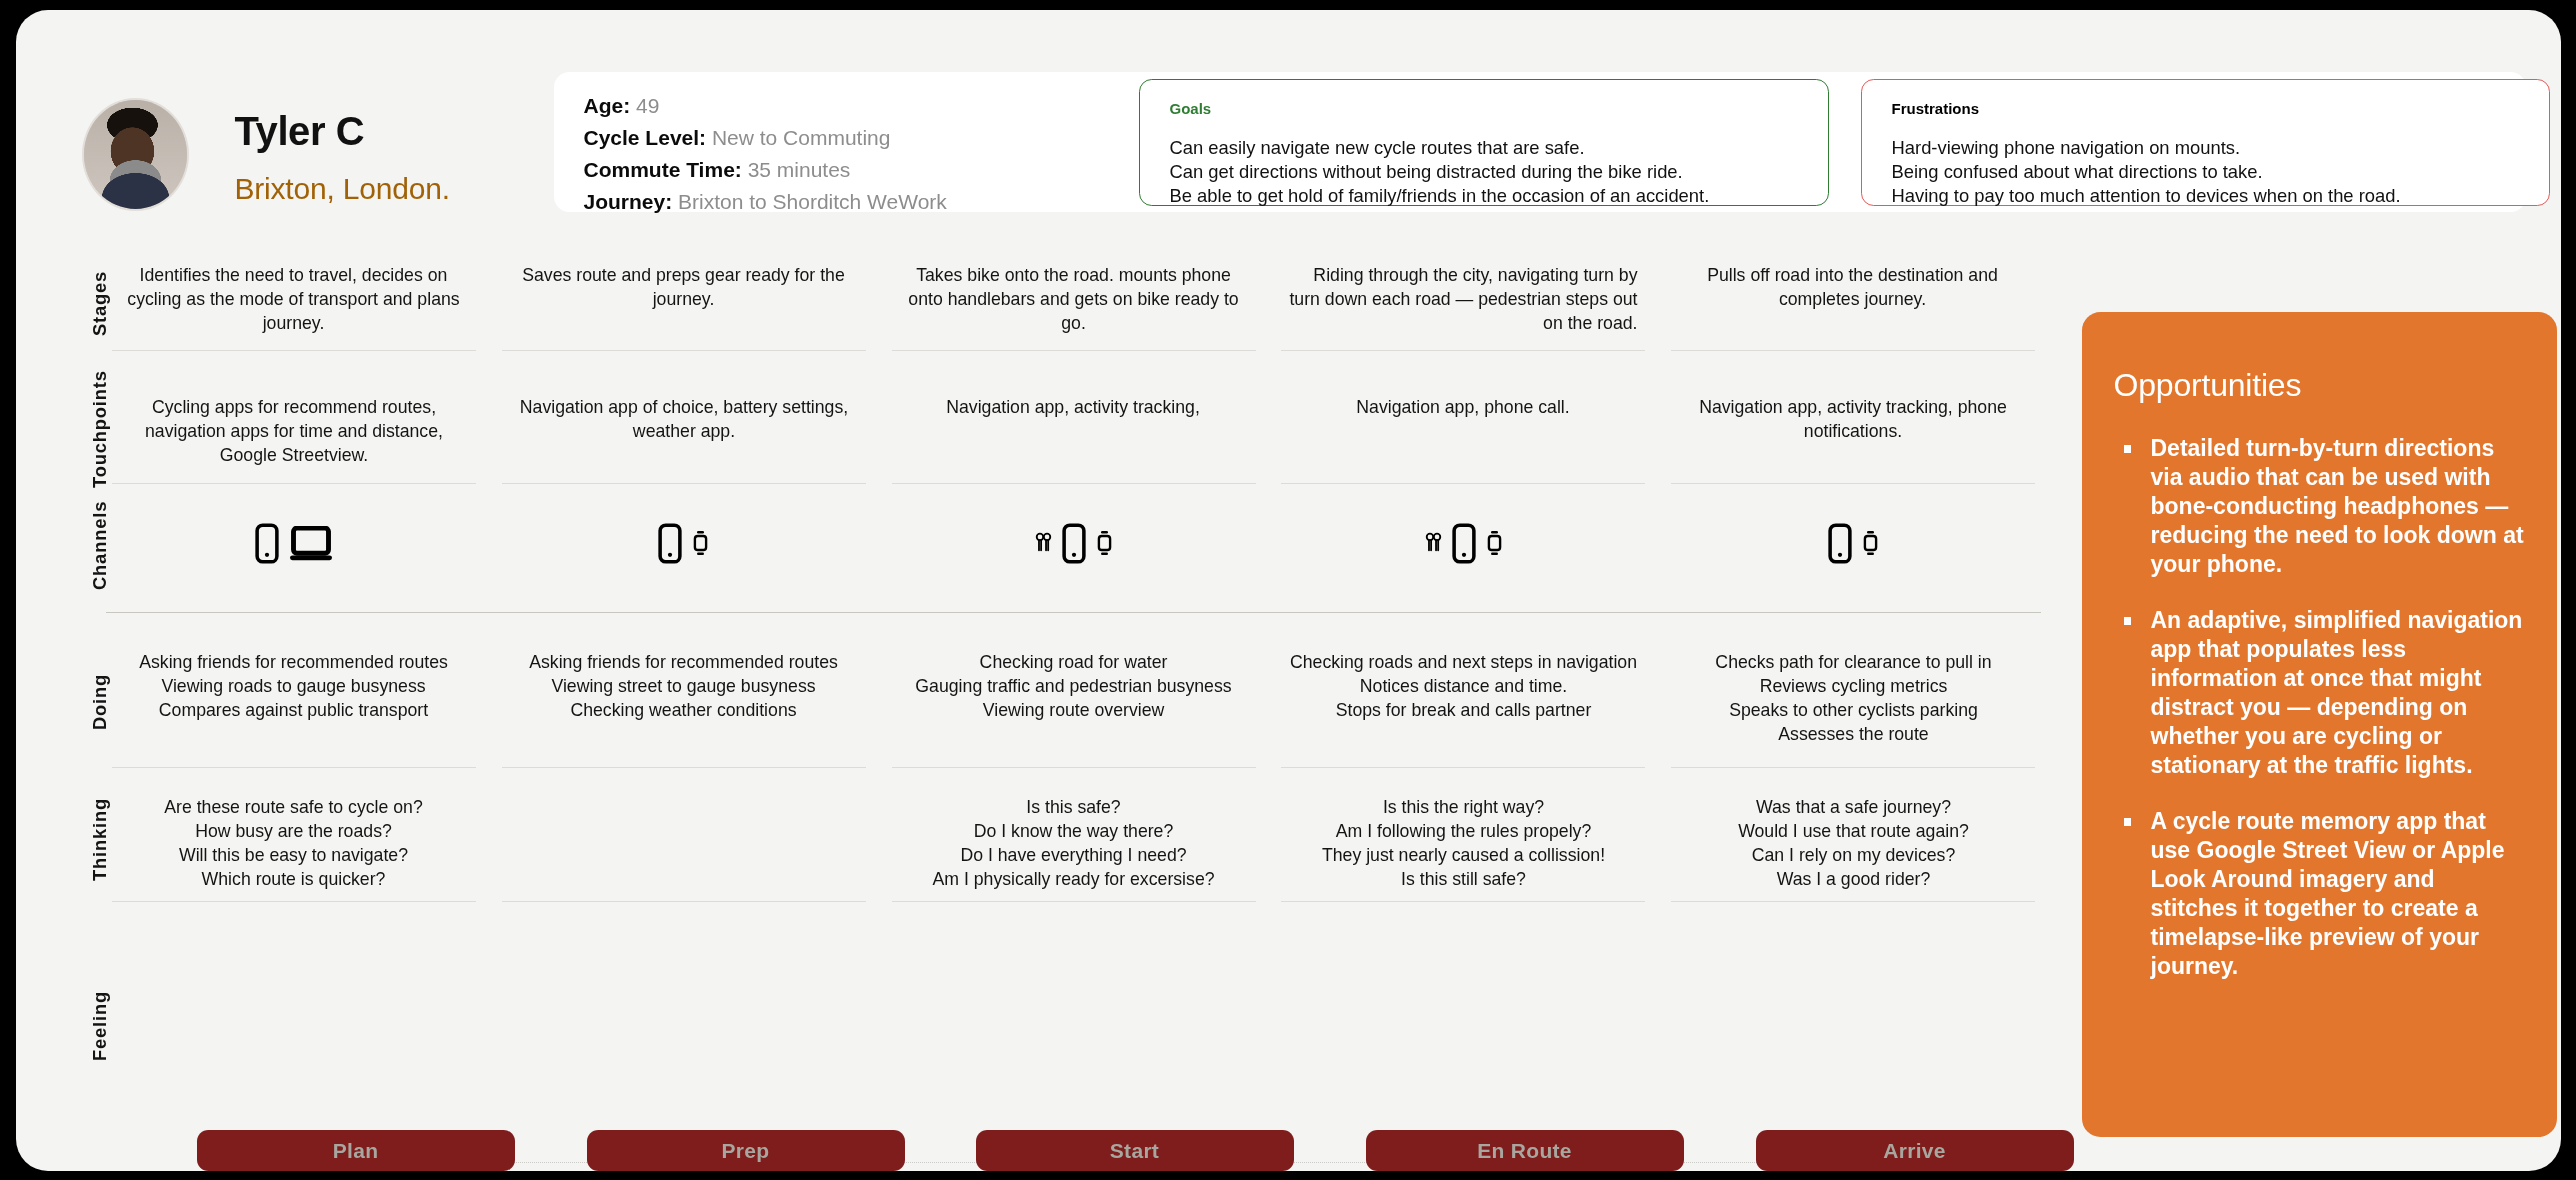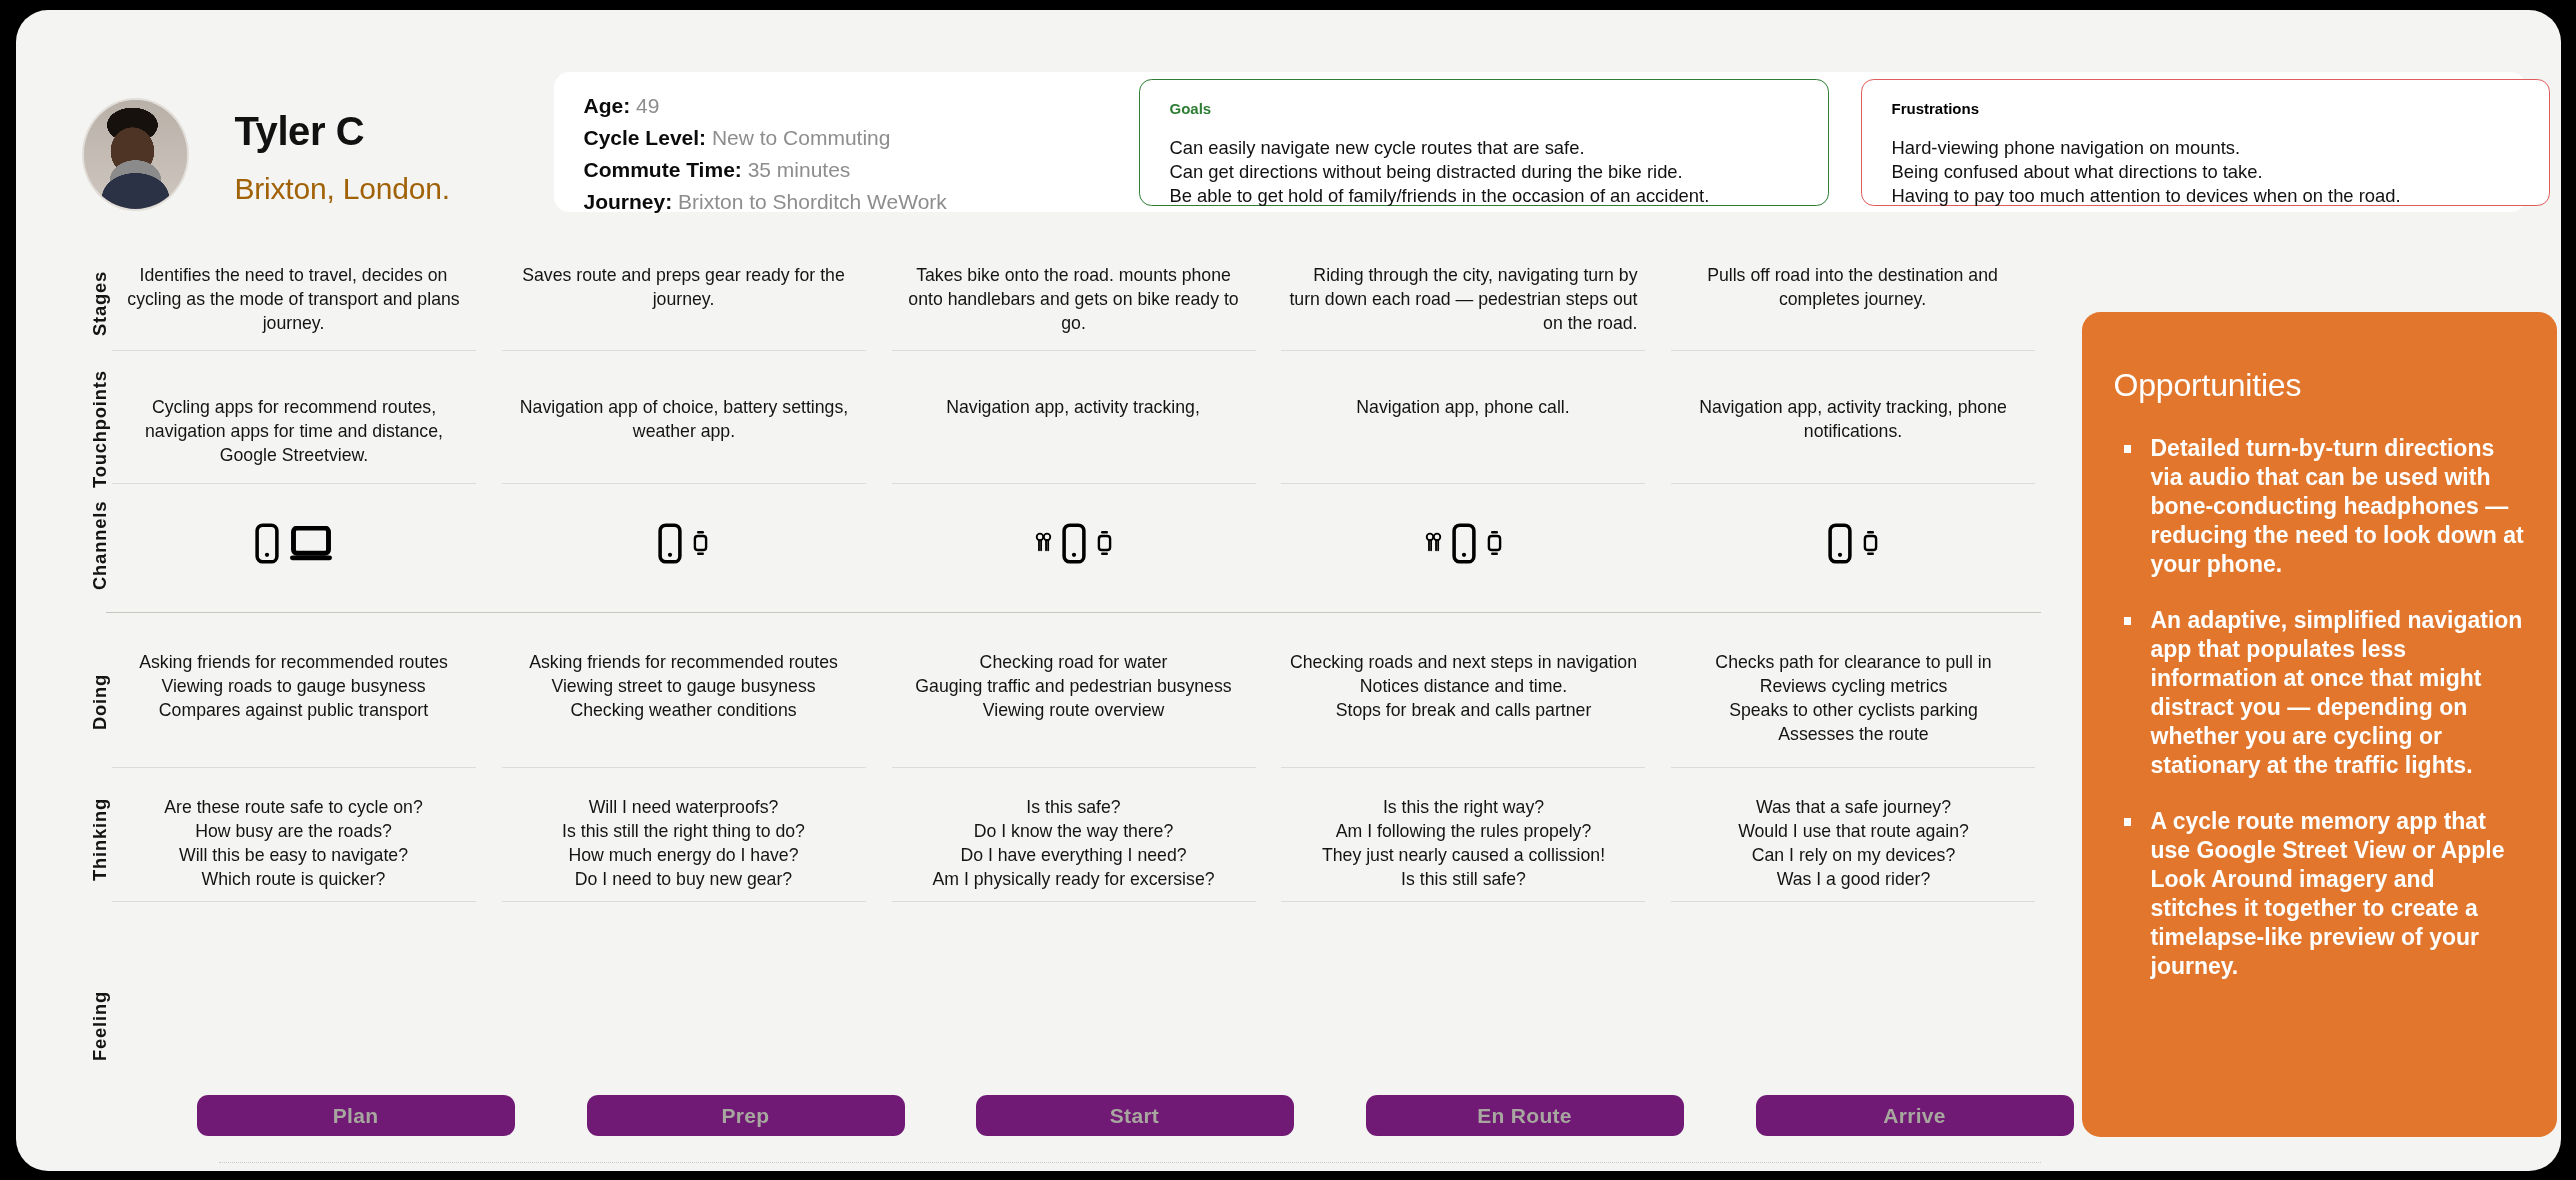--- a/index.html
+++ b/index.html
@@ -108,23 +108,23 @@
   
   .feel-wrap { position: absolute; left: 203px; top: 919px; width: 1822px; height: 180px; }
   .gridline {
     position: absolute; left: 0; width: 1822px; height: 0;
     border-top: 1.4px dotted #cdcbc7;
   }
   .feel-svg { position: absolute; left: 0; top: 0; width: 1822px; height: 180px; }
 
   
   .stage-btn {
-    position: absolute; top: 1085px;
+    position: absolute; top: 1120px;
     height: 41px;
-    background: #701a75; border-radius: 11.3px;
+    background: #7f1d1d; border-radius: 11.3px;
     display: flex; align-items: center; justify-content: center;
     font-size: 21px; font-weight: 700; color: #a8a79f;
     letter-spacing: 0.3px;
   }
 
   
   .opp {
     position: absolute; left: 2066px; top: 302px;
     width: 475px; height: 825px;
     background: #e2762c; border-radius: 18.4px;
@@ -269,26 +269,20 @@
           <div>Reviews cycling metrics</div>
           <div>Speaks to other cyclists parking</div>
           <div>Assesses the route</div>
         </div>
         <div class="cell" style="left: 97px; top: 552px; width: 362px;">
           <div>Are these route safe to cycle on?</div>
           <div>How busy are the roads?</div>
           <div>Will this be easy to navigate?</div>
           <div>Which route is quicker?</div>
         </div>
-        <div class="cell" style="left: 487px; top: 552px; width: 362px;">
-          <div>Will I need waterproofs?</div>
-          <div>Is this still the right thing to do?</div>
-          <div>How much energy do I have?</div>
-          <div>Do I need to buy new gear?</div>
-        </div>
         <div class="cell" style="left: 877px; top: 552px; width: 362px;">
           <div>Is this safe?</div>
           <div>Do I know the way there?</div>
           <div>Do I have everything I need?</div>
           <div>Am I physically ready for excersise?</div>
         </div>
         <div class="cell" style="left: 1267px; top: 552px; width: 362px;">
           <div>Is this the right way?</div>
           <div>Am I following the rules propely?</div>
           <div>They just nearly caused a collission!</div>

